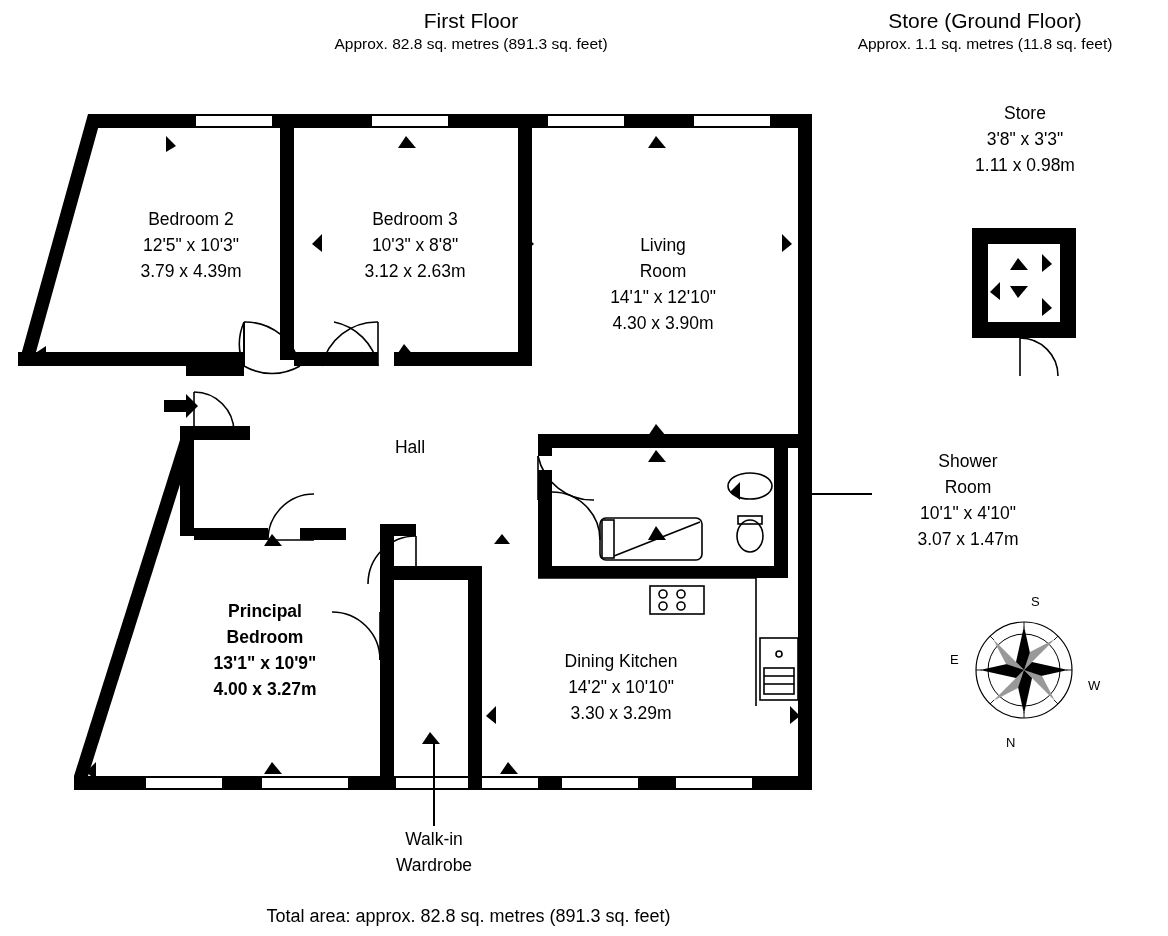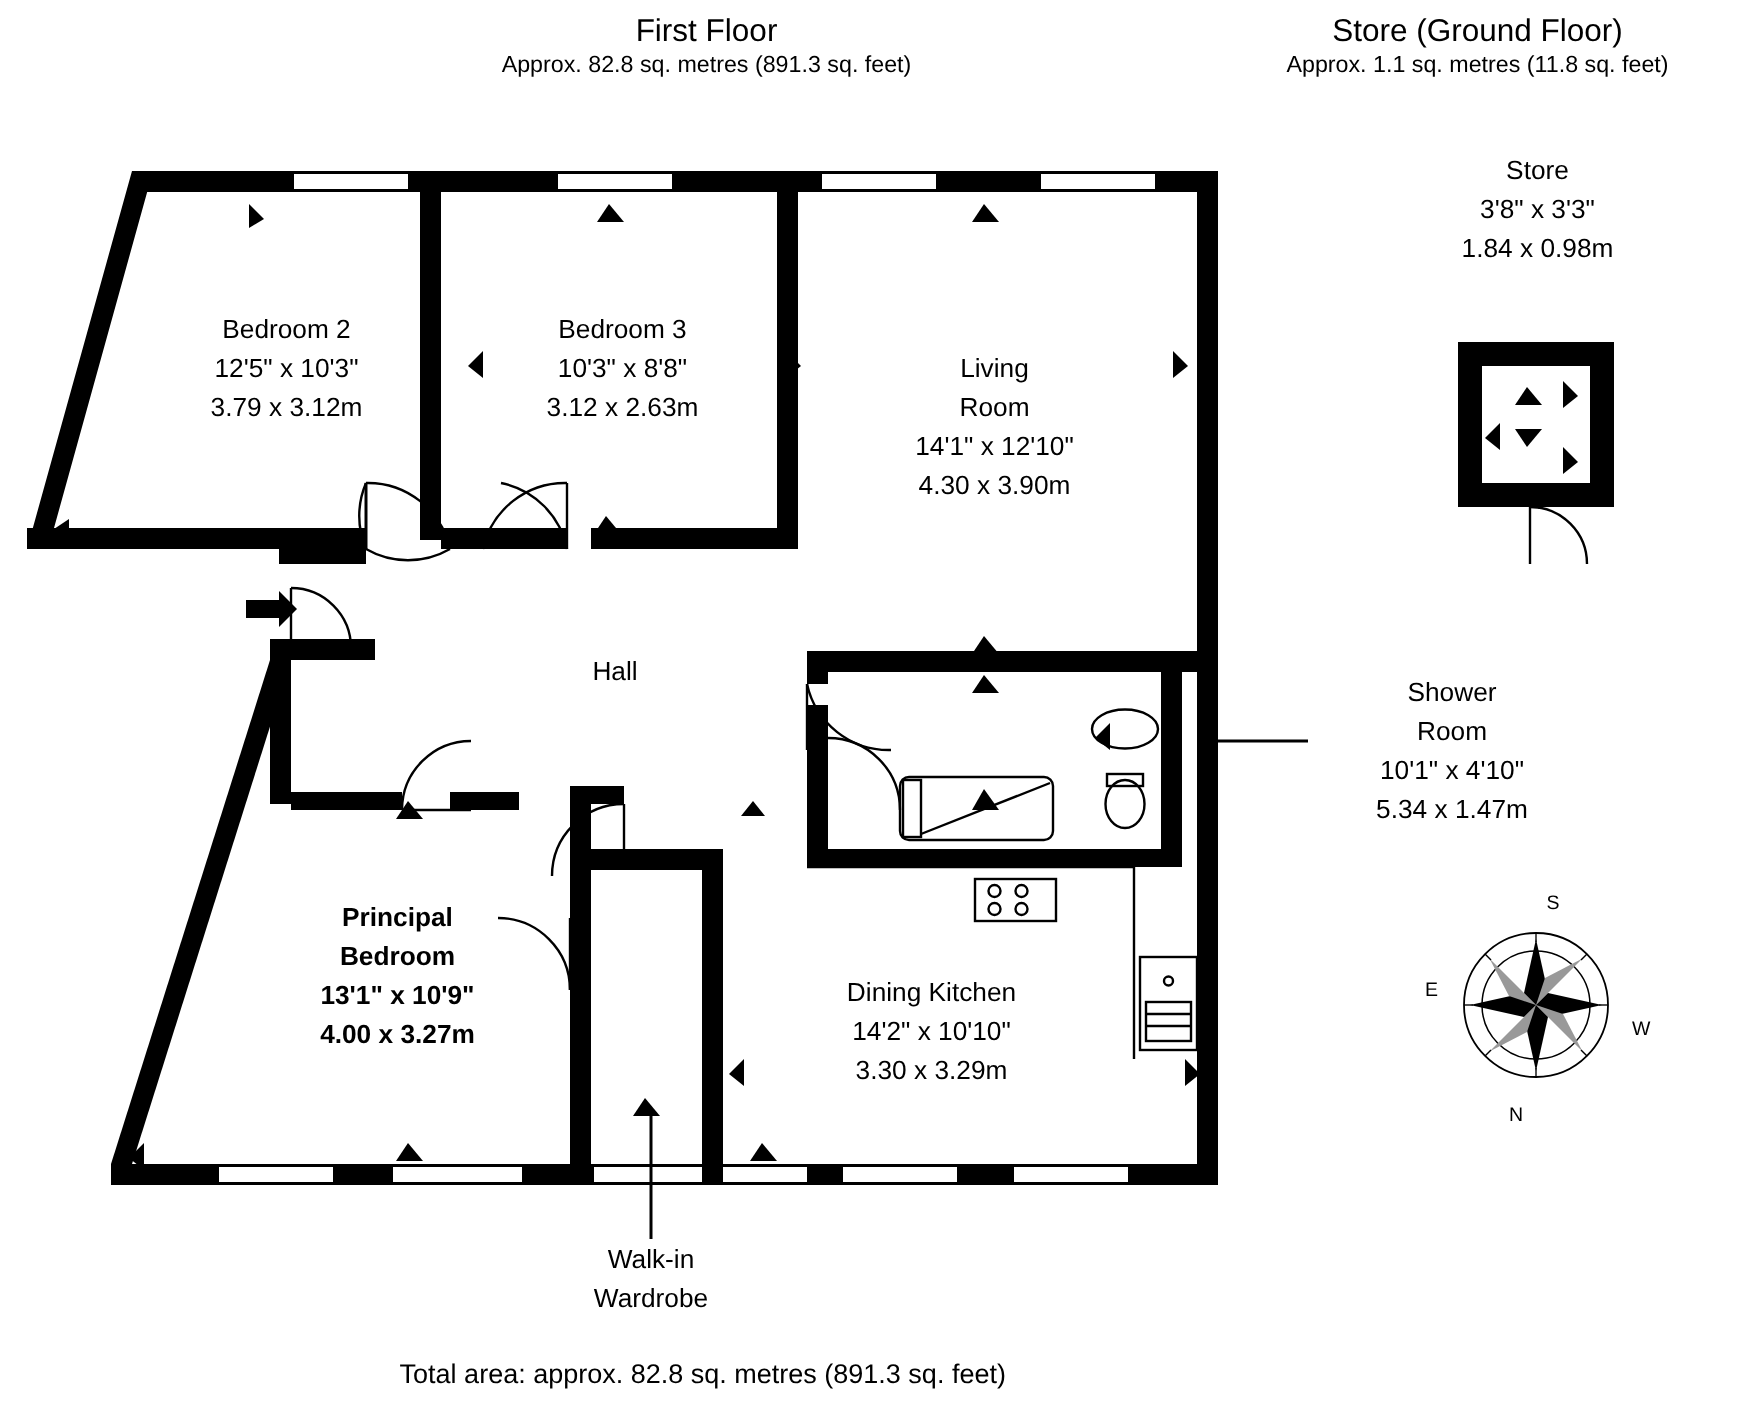--- a/index.html
+++ b/index.html
@@ -279,21 +279,21 @@
       <line x1="34" y1="-34" x2="30" y2="-30"></line>
       <line x1="-34" y1="34" x2="-30" y2="30"></line>
       <line x1="34" y1="34" x2="30" y2="30"></line>
     </g>
   </g>
 </svg>
 
 <div class="abs roomlabel" style="left:96px; top:206px; width:190px;">
   <div>Bedroom 2</div>
   <div>12'5" x 10'3"</div>
-  <div>3.79 x 3.12m</div>
+  <div>3.79 x 4.39m</div>
 </div>
 
 <div class="abs roomlabel" style="left:320px; top:206px; width:190px;">
   <div>Bedroom 3</div>
   <div>10'3" x 8'8"</div>
   <div>3.12 x 2.63m</div>
 </div>
 
 <div class="abs roomlabel" style="left:568px; top:232px; width:190px;">
   <div>Living</div>
@@ -316,32 +316,32 @@
 <div class="abs roomlabel" style="left:526px; top:648px; width:190px;">
   <div>Dining Kitchen</div>
   <div>14'2" x 10'10"</div>
   <div>3.30 x 3.29m</div>
 </div>
 
 <div class="abs roomlabel" style="left:866px; top:448px; width:204px;">
   <div>Shower</div>
   <div>Room</div>
   <div>10'1" x 4'10"</div>
-  <div>5.34 x 1.47m</div>
+  <div>3.07 x 1.47m</div>
 </div>
 
 <div class="abs roomlabel" style="left:344px; top:826px; width:180px;">
   <div>Walk-in</div>
   <div>Wardrobe</div>
 </div>
 
 <div class="abs roomlabel" style="left:930px; top:100px; width:190px;">
   <div>Store</div>
   <div>3'8" x 3'3"</div>
-  <div>1.84 x 0.98m</div>
+  <div>1.11 x 0.98m</div>
 </div>
 
 <div class="abs" style="left:1031px; top:594px; font-size:13px;">S</div>
 <div class="abs" style="left:1006px; top:735px; font-size:13px;">N</div>
 <div class="abs" style="left:950px; top:652px; font-size:13px;">E</div>
 <div class="abs" style="left:1088px; top:678px; font-size:13px;">W</div>
 
 <div class="abs footer" style="left:0px; top:904px; width:937px;">Total area: approx. 82.8 sq. metres (891.3 sq. feet)</div>
 
 </body></html>

